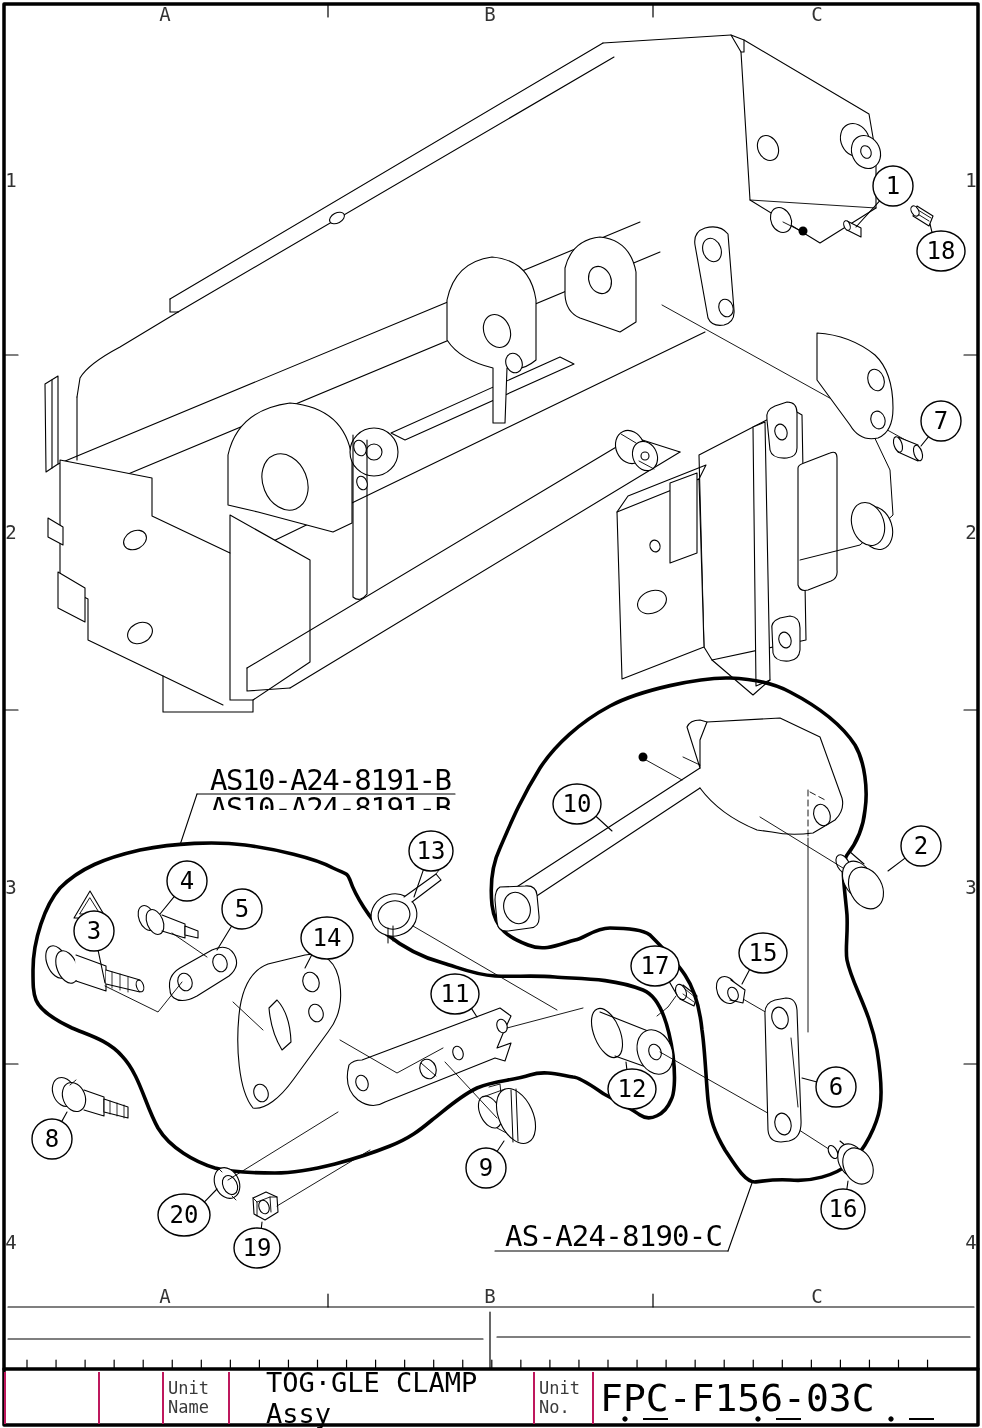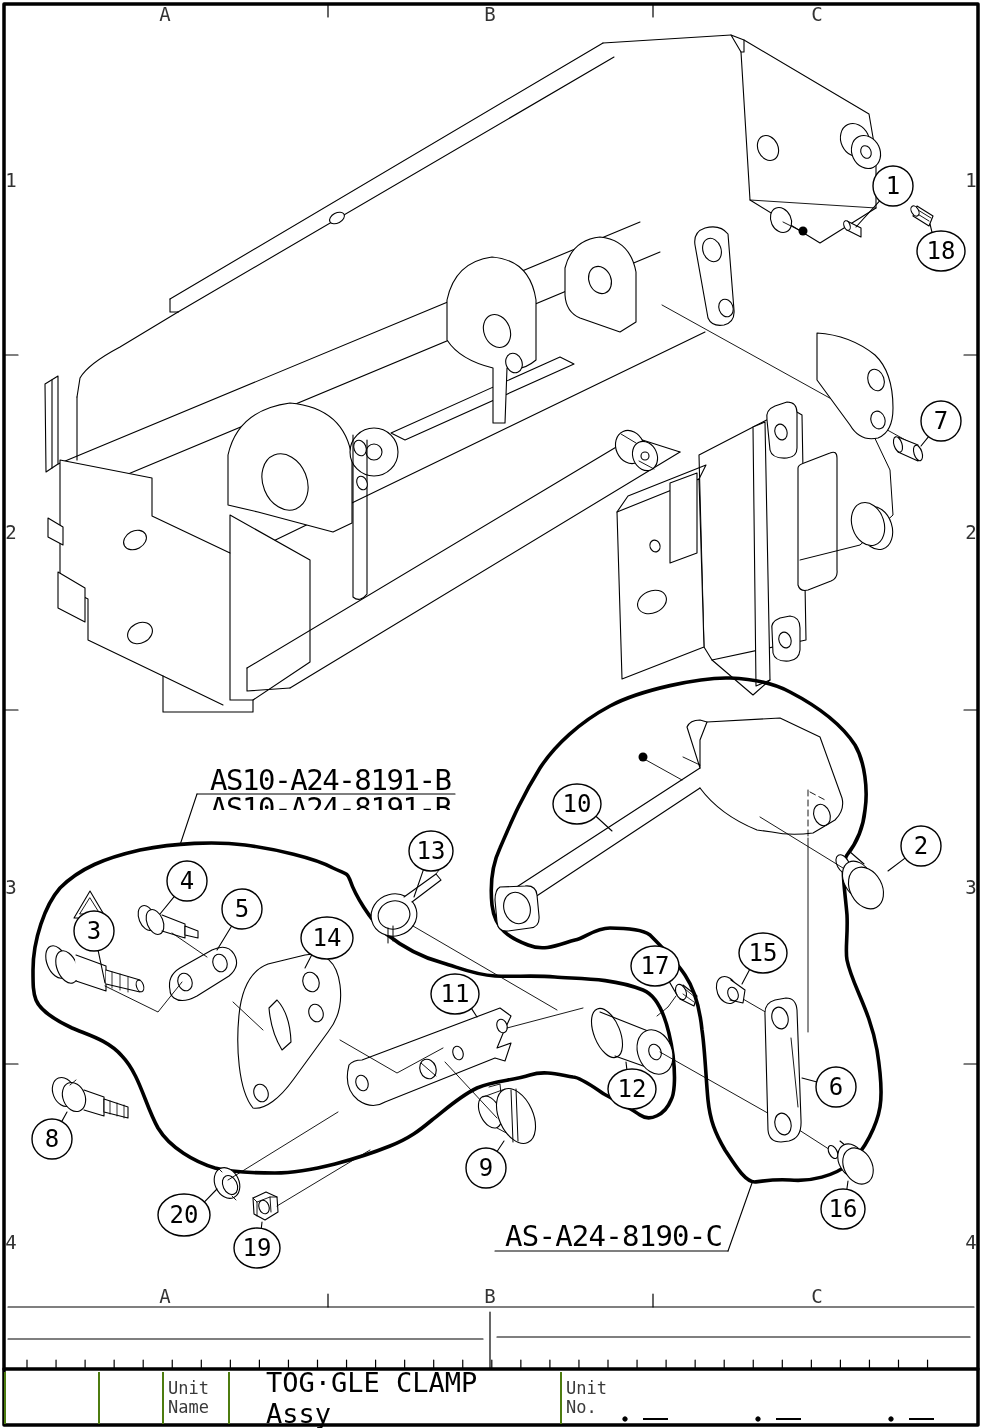--- a/index.html
+++ b/index.html
@@ -1,19 +1,19 @@
 <!DOCTYPE html>
 <html><head>
 <meta charset="utf-8">
 <style>
   html,body{margin:0;padding:0;background:#fff;}
   body{width:982px;height:1428px;position:relative;font-family:"DejaVu Sans Mono",monospace;}
   svg{position:absolute;top:0;left:0;}
   .tb{position:absolute;left:0;top:1372px;width:982px;height:52px;}
-  .tb .cell{position:absolute;top:0;height:100%;border-left:2px solid #4d7c0f;box-sizing:border-box;}
+  .tb .cell{position:absolute;top:0;height:100%;border-left:2px solid #be185d;box-sizing:border-box;}
   .unitlbl{font-size:17px;color:#3a3a3a;line-height:19px;padding-top:7px;padding-left:4px;}
   .bigtxt{font-size:27px;color:#000;display:flex;align-items:center;justify-content:center;height:100%;margin-left:36px;}
   .numtxt{font-size:38px;color:#000;display:flex;align-items:center;padding-left:6px;height:100%;letter-spacing:0px;}
 </style>
 </head>
 <body>
 
 <svg width="982" height="1428" viewBox="0 0 982 1428">
   <defs>
     <clipPath id="clipline2">
@@ -489,16 +489,19 @@
 
 <div class="tb">
   <div class="cell" style="left:4px;width:94px;"></div>
   <div class="cell" style="left:98px;width:64px;"></div>
   <div class="cell" style="left:162px;width:66px;">
     <div class="unitlbl" style="width:60px;word-break:break-word;">Unit Name</div>
   </div>
   <div class="cell" style="left:228px;width:305px;">
     <div class="bigtxt">TOG·GLE CLAMP Assy</div>
   </div>
-  <div class="cell" style="left:560px;width:59px;">
+  <div class="cell" style="left:533px;width:59px;">
     <div class="unitlbl" style="width:50px;word-break:break-word;">Unit No.</div>
   </div>
+  <div class="cell" style="left:592px;width:386px;">
+    <div class="numtxt">FPC-F156-03C</div>
+  </div>
 </div>
 
 </body></html>

